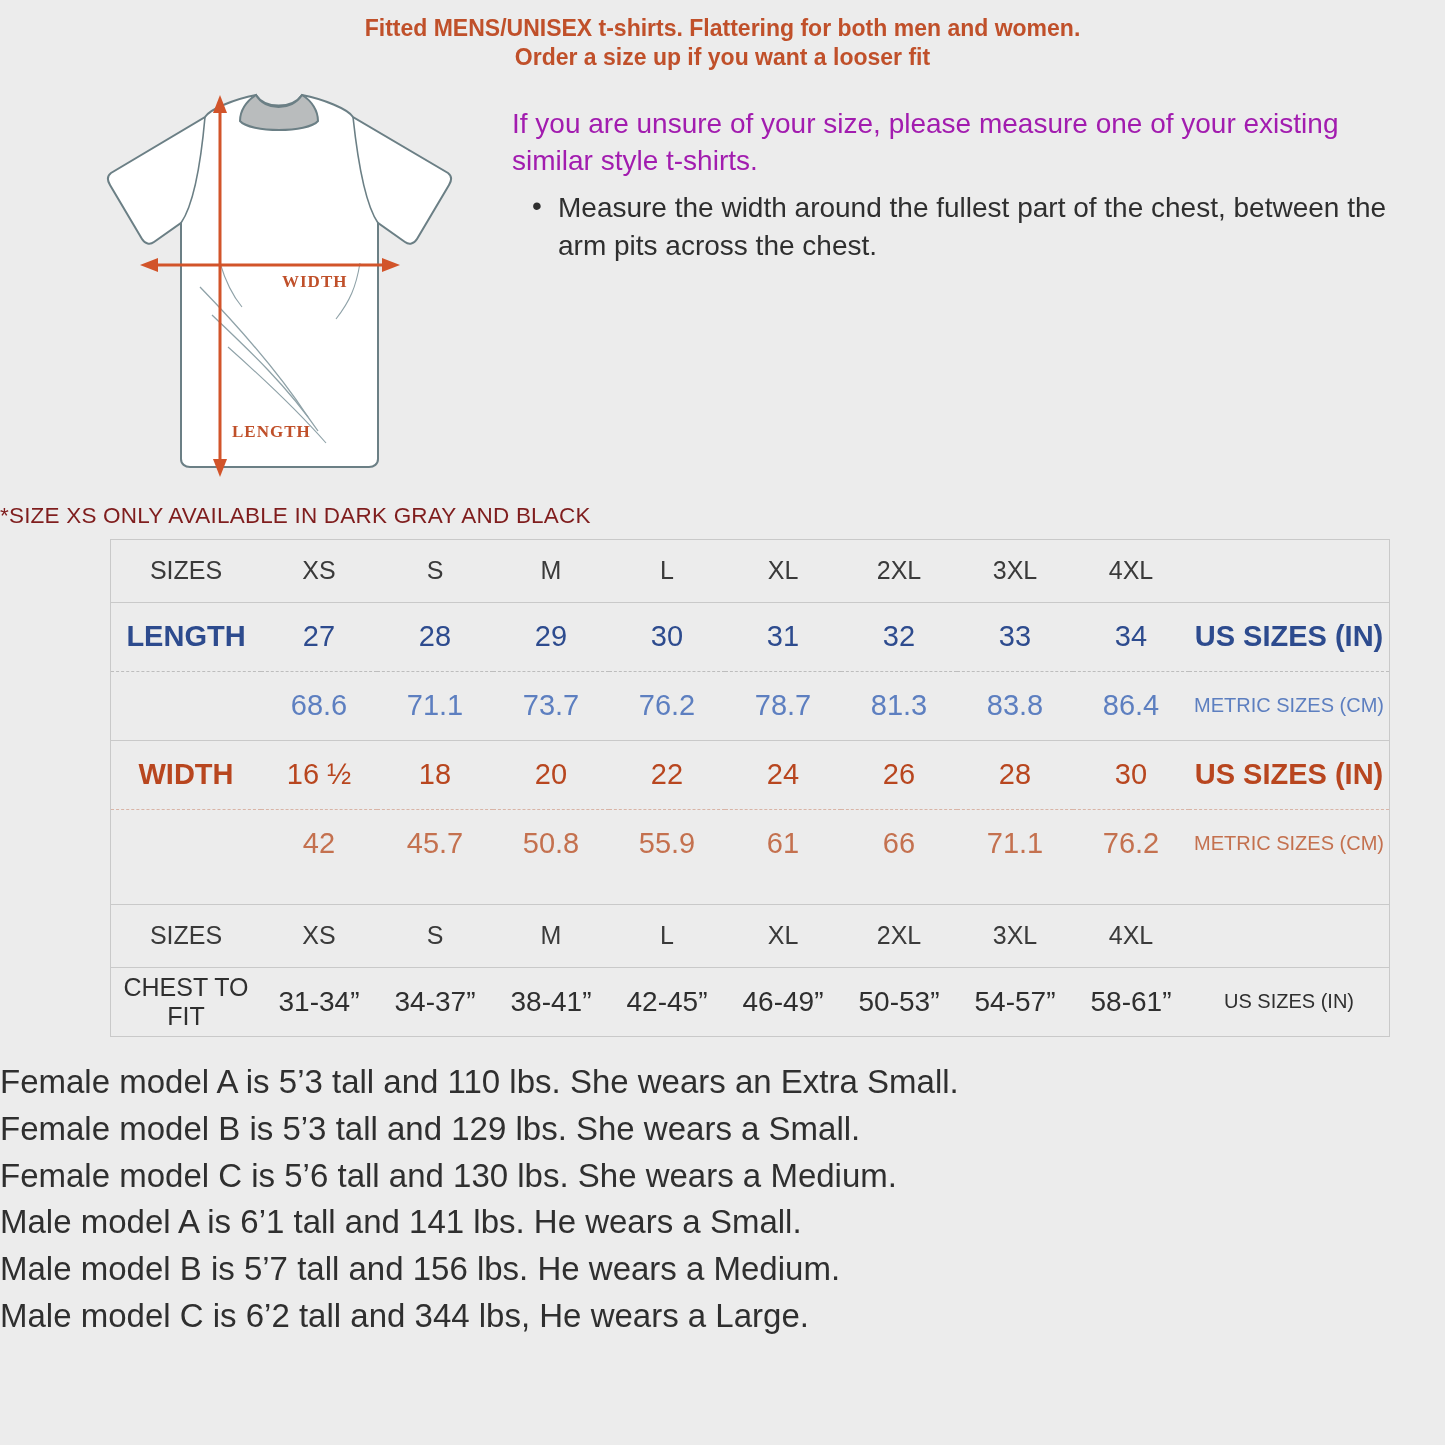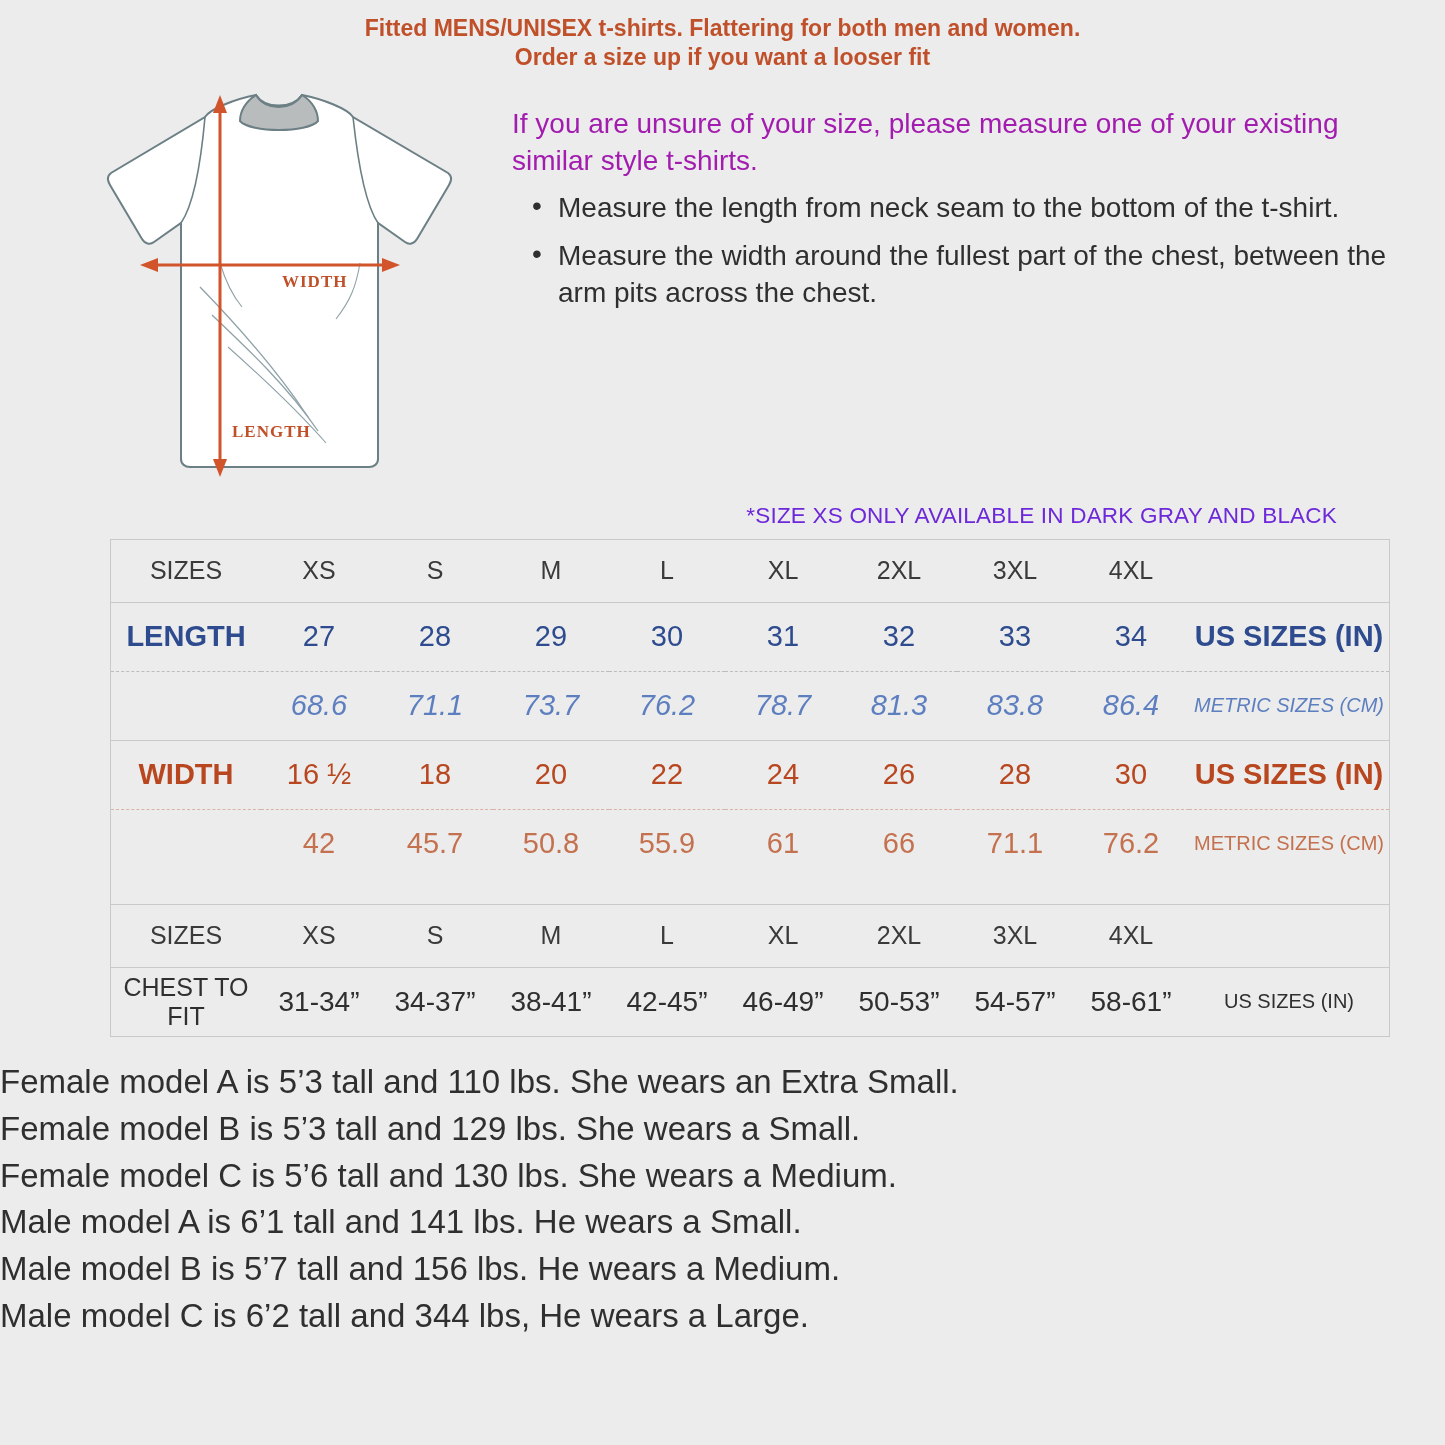--- a/index.html
+++ b/index.html
@@ -81,27 +81,26 @@
   }
   ul.bullets li:before {
     content: "\2022";
     position: absolute;
     left: -26px;
     top: -2px;
     font-size: 28px;
   }
 
   .note {
-    text-align: right;
+    text-align: left;
     font-size: 22.5px;
-    color: #6d28d9;
+    color: #7f1d1d;
     letter-spacing: 0.2px;
     padding-right: 108px;
     margin-top: 16px;
-    margin-left: 11px;
   }
 
   
   .table-box {
     margin: 10px 55px 12px 110px;
     border: 1px solid #c9c9c9;
     background: transparent;
     padding: 0;
     box-sizing: border-box;
   }
@@ -143,21 +142,20 @@
     font-weight: normal;
   }
   .row-blue td { color: #2d4b8e; }
   .row-blue-metric td { color: #5d7fc0; font-size: 26px; }
   .row-red td { color: #b8461f; }
   .row-red-metric td { color: #c4714f; font-size: 26px; }
 
   .sep-solid { border-top: 1px solid #c9c9c9; }
   .sep-dash td {
     border-top: 1px dashed #bdbdbd;
-    font-style: italic;
   }
   .sep-dash-red td {
     border-top: 1px dashed #d9b4a6;
   }
   tr.blockline td { border-top: 1px solid #c9c9c9; }
 
   tr.chest td {
     font-size: 28px;
     color: #2f2f2f;
   }
@@ -227,21 +225,20 @@
           <polygon points="340,178 322,171 322,185" fill="#d2542a"></polygon>
         </svg>
         <div class="shirt-label" style="left:222px; top:185px;">WIDTH</div>
         <div class="shirt-label" style="left:172px; top:335px;">LENGTH</div>
       </div>
     </div>
 
     <div class="text-col">
       <div class="intro">If you are unsure of your size, please measure one of your existing similar style t-shirts.</div>
       <ul class="bullets">
-        <li>Measure the length from neck seam to the bottom of the t-shirt.</li>
         <li>Measure the width around the fullest part of the chest, between the arm pits across the chest.</li>
       </ul>
     </div>
 
   </div>
 
   <div class="note">*SIZE XS ONLY AVAILABLE IN DARK GRAY AND BLACK</div>
 
   <div class="table-box">
     <table class="sizes">

